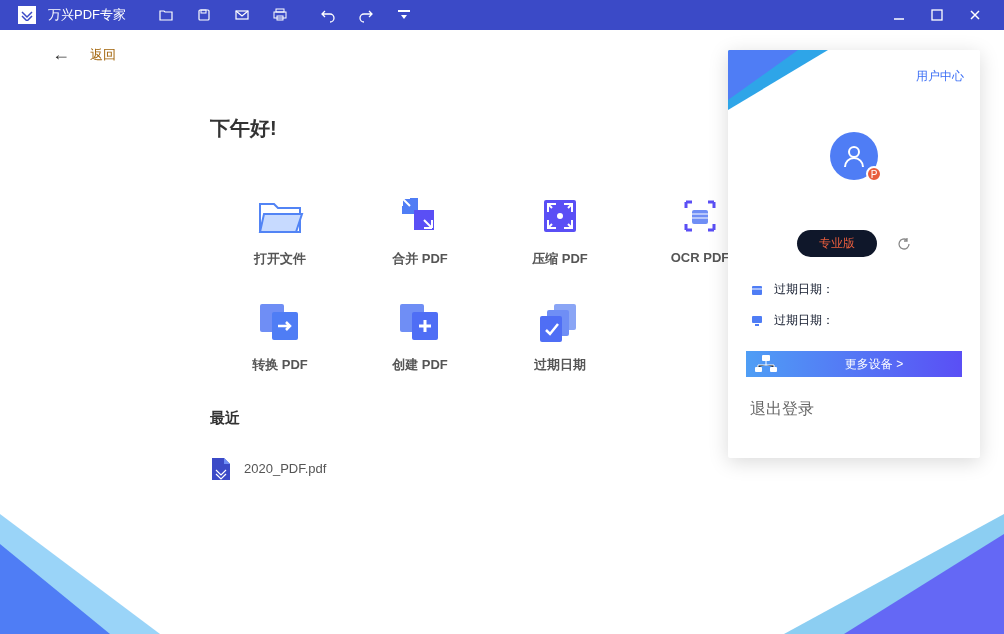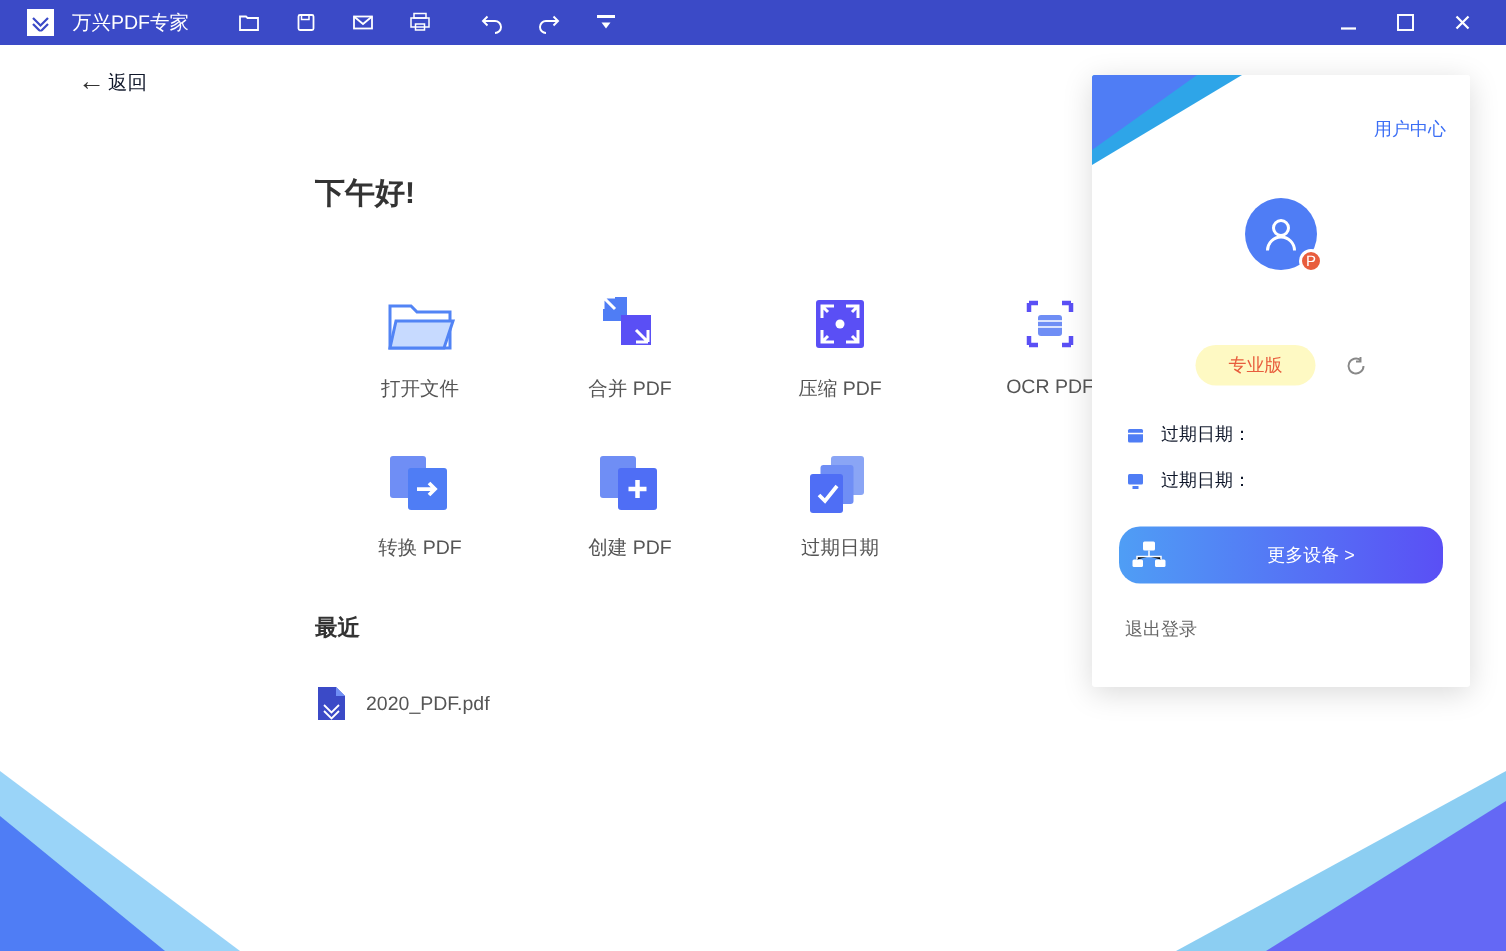--- a/index.html
+++ b/index.html
@@ -9,54 +9,54 @@
     .titlebar-logo { width: 18px; height: 18px; background: #fff; margin: 0 12px 0 18px; display: flex; align-items: center; justify-content: center; }
     .titlebar-logo svg { width: 12px; height: 12px; }
     .titlebar-title { font-size: 13px; margin-right: 32px; }
     .titlebar-icons { display: flex; gap: 22px; }
     .tb-ico { width: 16px; height: 16px; display: flex; align-items: center; justify-content: center; cursor: pointer; }
     .window-controls { margin-left: auto; display: flex; gap: 20px; padding-right: 20px; }
     .wc { width: 18px; height: 18px; display: flex; align-items: center; justify-content: center; cursor: pointer; color: #fff; font-size: 14px; }
     
     .back-row { display: flex; align-items: center; padding: 14px 0 0 52px; }
     .back-arrow { font-size: 18px; color: #333; cursor: pointer; }
-    .back-text { font-size: 13px; color: #0f172a; margin-left: 2px; cursor: pointer; }
+    .back-text { font-size: 13px; color: #a16207; margin-left: 20px; cursor: pointer; }
     
     .content { padding: 50px 0 0 210px; }
     .greeting { font-size: 20px; font-weight: bold; color: #333; margin-bottom: 50px; }
     
-    .tools-grid { display: grid; grid-template-columns: repeat(4, 140px); gap: 30px 0; }
+    .tools-grid { display: grid; grid-template-columns: repeat(4, 140px); gap: 30px 0; font-weight: bold; }
     .tool { display: flex; flex-direction: column; align-items: center; cursor: pointer; }
     .tool-icon { width: 48px; height: 48px; display: flex; align-items: center; justify-content: center; margin-bottom: 10px; }
     .tool-label { font-size: 13px; color: #555; }
     
     .recent-section { margin-top: 35px; }
     .recent-title { font-size: 15px; font-weight: bold; color: #333; margin-bottom: 20px; }
     .recent-item { display: flex; align-items: center; padding: 8px 0; cursor: pointer; }
     .recent-file-icon { width: 22px; height: 24px; margin-right: 12px; }
     .recent-file-name { font-size: 13px; color: #555; }
     
     .user-panel { position: absolute; top: 50px; right: 24px; width: 252px; height: 408px; background: #fff; box-shadow: 0 4px 20px rgba(0,0,0,0.15); border-radius: 2px; overflow: hidden; }
     .panel-header { height: 80px; position: relative; background: #fff; }
     .panel-tri { position: absolute; top: 0; left: 0; width: 0; height: 0; border-top: 60px solid #2ea5e8; border-right: 100px solid transparent; }
     .panel-tri2 { position: absolute; top: 0; left: 0; width: 0; height: 0; border-top: 50px solid #4f7df5; border-right: 70px solid transparent; }
-    .panel-link { position: absolute; top: 28px; right: 16px; font-size: 12px; color: #3b6ef5; cursor: pointer; }
+    .panel-link { position: absolute; top: 18px; right: 16px; font-size: 12px; color: #3b6ef5; cursor: pointer; }
     .avatar-wrap { position: absolute; top: 82px; left: 50%; transform: translateX(-50%); }
     .avatar { width: 48px; height: 48px; border-radius: 50%; background: #4f7df5; display: flex; align-items: center; justify-content: center; position: relative; }
     .avatar-badge { position: absolute; bottom: -2px; right: -4px; width: 16px; height: 16px; border-radius: 50%; background: #e85d3d; color: #fff; font-size: 10px; display: flex; align-items: center; justify-content: center; border: 2px solid #fff; }
     .pro-row { display: flex; align-items: center; justify-content: center; gap: 20px; margin-top: 100px; }
-    .pro-badge { padding: 5px 22px; border-radius: 14px; background: #fef9c3; color: #e85d3d; font-size: 12px; cursor: pointer; }
+    .pro-badge { padding: 5px 22px; border-radius: 14px; background: #0f172a; color: #e85d3d; font-size: 12px; cursor: pointer; }
     .refresh-ico { width: 14px; height: 14px; cursor: pointer; }
     .info-list { margin-top: 24px; padding: 0 22px; }
     .info-item { display: flex; align-items: center; font-size: 12px; color: #0f172a; margin-bottom: 14px; }
     .info-ico { width: 14px; height: 14px; margin-right: 10px; }
-    .more-btn { margin: 22px 18px 0; height: 38px; background: linear-gradient(90deg, #4f9ef5, #5a4ff5); display: flex; align-items: center; cursor: pointer; border-radius: 14px; }
+    .more-btn { margin: 22px 18px 0; height: 26px; background: linear-gradient(90deg, #4f9ef5, #5a4ff5); display: flex; align-items: center; cursor: pointer; }
     .more-btn-ico { width: 40px; display: flex; justify-content: center; }
     .more-btn-text { flex: 1; text-align: center; color: #fff; font-size: 12px; }
-    .logout { margin: 22px 22px 0; font-size: 12px; color: #666; cursor: pointer; }
+    .logout { margin: 22px 22px 0; font-size: 16px; color: #666; cursor: pointer; }
     
     .corner-bl { position: absolute; bottom: 0; left: 0; width: 0; height: 0; border-bottom: 120px solid #6fc2f5; border-right: 160px solid transparent; opacity: 0.7; }
     .corner-bl2 { position: absolute; bottom: 0; left: 0; width: 0; height: 0; border-bottom: 90px solid #4f7df5; border-right: 110px solid transparent; }
     .corner-br { position: absolute; bottom: 0; right: 0; width: 0; height: 0; border-bottom: 120px solid #2ea5e8; border-left: 220px solid transparent; opacity: 0.55; }
     .corner-br2 { position: absolute; bottom: 0; right: 0; width: 0; height: 0; border-bottom: 100px solid #5a4ff5; border-left: 160px solid transparent; opacity: 0.8; }
     
     .panel-menu { position: absolute; top: 40px; right: 26px; font-size: 14px; color: #888; letter-spacing: 2px; cursor: pointer; }
   </style>
 </head>
 <body>

